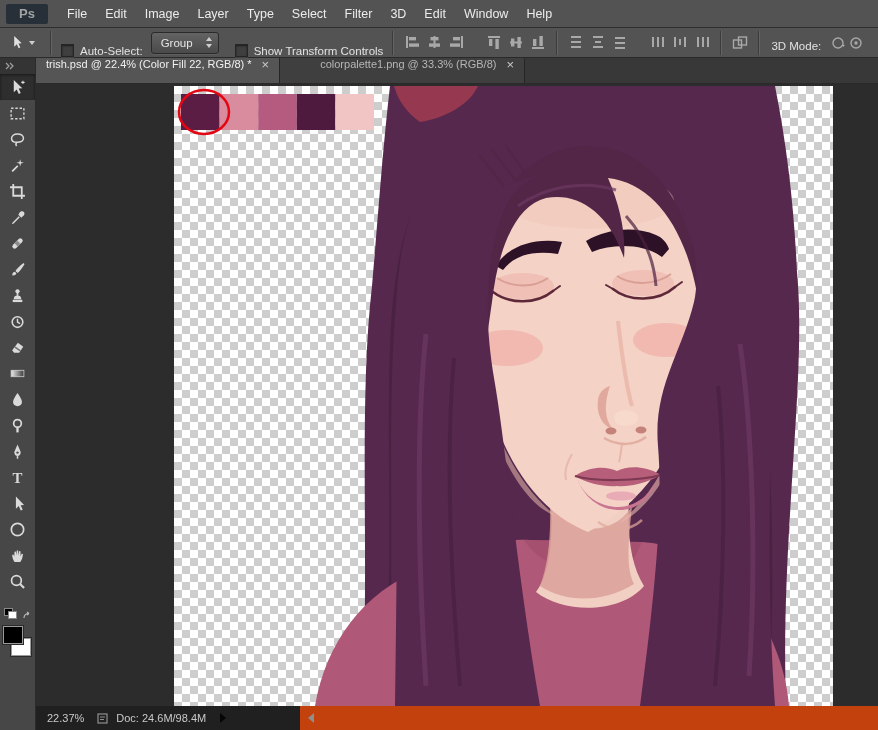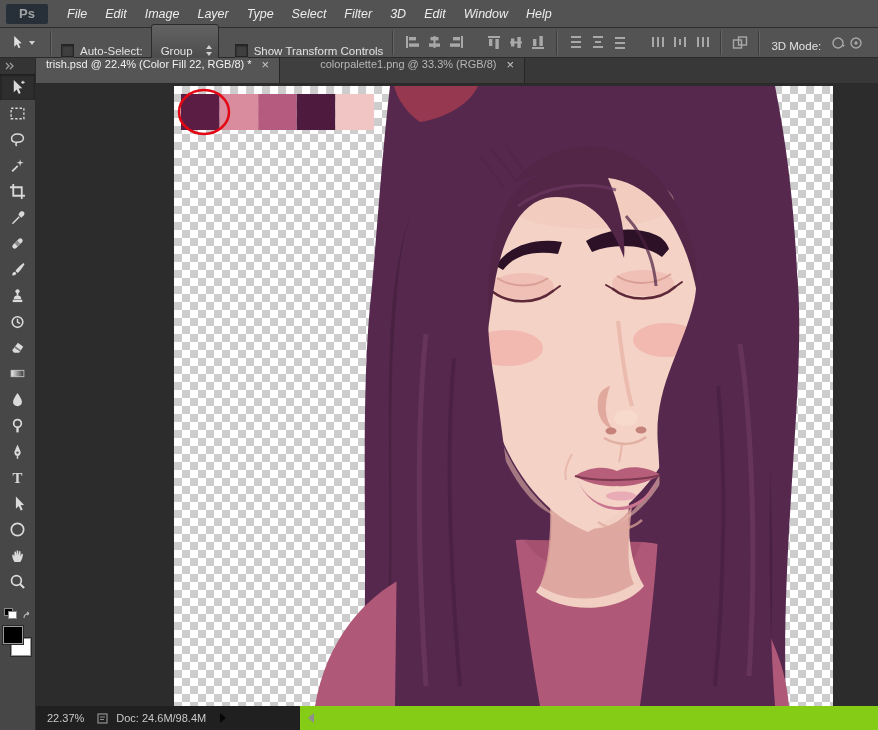--- a/index.html
+++ b/index.html
@@ -4,35 +4,35 @@
 <style>
   html,body{margin:0;padding:0;background:#1d1d1d;}
   #app{position:relative;width:878px;height:730px;overflow:hidden;background:#2c2c2c;
        font-family:"Liberation Sans",sans-serif;color:#e4e4e4;user-select:none;}
   
   #menubar{position:absolute;left:0;top:0;width:878px;height:28px;background:#535353;
            border-bottom:1px solid #2e2e2e;display:flex;align-items:center;box-sizing:border-box;}
   .ps-logo{width:42px;height:20px;margin:0 10px 0 6px;background:#273039;color:#a3a3a3;
            font-weight:bold;font-size:13px;display:flex;align-items:center;justify-content:center;
            border-radius:2px;}
-  .menus{display:flex;height:100%;align-items:center;font-style:italic;}
+  .menus{display:flex;height:100%;align-items:center;}
   .menu-item{padding:0 9px;font-size:12.5px;color:#ececec;line-height:28px;cursor:default;}
   
   #optionsbar{position:absolute;left:0;top:28px;width:878px;height:30px;background:#535353;
               border-bottom:1px solid #2a2a2a;display:flex;align-items:center;font-size:11.5px;
               box-sizing:border-box;}
   .tool-preview{display:flex;align-items:center;gap:4px;margin:0 6px 0 10px;}
   .caret-down{width:0;height:0;border-left:3.5px solid transparent;border-right:3.5px solid transparent;
               border-top:4px solid #cfcfcf;}
   .opt-sep{width:1px;height:24px;background:#3c3c3c;border-right:1px solid #646464;margin:0 9px;}
   .opt-check{display:flex;align-items:center;margin-top:16px;}
   .checkbox{width:11px;height:11px;background:#3f3f3f;border:1px solid #252525;margin-right:6px;
             box-shadow:inset 0 1px 2px rgba(0,0,0,.55),0 1px 0 rgba(255,255,255,.12);}
   .opt-label{color:#e2e2e2;}
-  .dropdown{height:20px;display:flex;align-items:center;margin-left:8px;padding:16px 6px 0 9px;
+  .dropdown{height:20px;display:flex;align-items:center;margin-left:8px;padding:0 6px 0 9px;
             background:linear-gradient(#636363,#4a4a4a);border:1px solid #2a2a2a;border-radius:3px;
             box-shadow:0 1px 0 rgba(255,255,255,.07);}
   .spinner{display:flex;flex-direction:column;align-items:center;margin-left:13px;}
   .tri-up{width:0;height:0;border-left:3.5px solid transparent;border-right:3.5px solid transparent;
           border-bottom:4px solid #cfcfcf;margin-bottom:2.5px;}
   .tri-down{width:0;height:0;border-left:3.5px solid transparent;border-right:3.5px solid transparent;
             border-top:4px solid #cfcfcf;}
   .icon-group{display:flex;align-items:center;gap:4px;}
   .opt-icon{width:18px;height:18px;display:flex;align-items:center;justify-content:center;}
   .group-gap{width:12px;}
@@ -60,21 +60,21 @@
   .swatch.fg{left:3px;top:18px;background:#000000;}
   
   #workarea{position:absolute;left:36px;top:84px;width:842px;height:622px;background:#2c2c2c;}
   #canvas{position:absolute;left:138px;top:2px;width:659px;height:620px;background-color:#ffffff;
           background-image:
             linear-gradient(45deg,#cdcdcd 25%,transparent 25%,transparent 75%,#cdcdcd 75%),
             linear-gradient(45deg,#cdcdcd 25%,transparent 25%,transparent 75%,#cdcdcd 75%);
           background-size:16px 16px;background-position:0 0,8px 8px;}
   #canvas svg{position:absolute;left:0;top:0;}
   
-  #statusbar{position:absolute;left:36px;top:706px;width:842px;height:24px;background:#84cc16;}
+  #statusbar{position:absolute;left:36px;top:706px;width:842px;height:24px;background:#c2410c;}
   .status-inner{position:absolute;left:0;top:0;width:264px;height:24px;background:#202020;
                 display:flex;align-items:center;padding-left:11px;box-sizing:border-box;font-size:11px;}
   .status-zoom{color:#c9c9c9;margin-right:13px;}
   .status-doc{color:#c9c9c9;margin-left:8px;}
   .flyout{width:0;height:0;border-top:5px solid transparent;border-bottom:5px solid transparent;
           border-left:6px solid #060606;margin-left:14px;}
   .scroll-left{position:absolute;left:272px;top:7px;width:0;height:0;border-top:5px solid transparent;
                border-bottom:5px solid transparent;border-right:6px solid #8f8f8f;}
 </style>
 </head>

